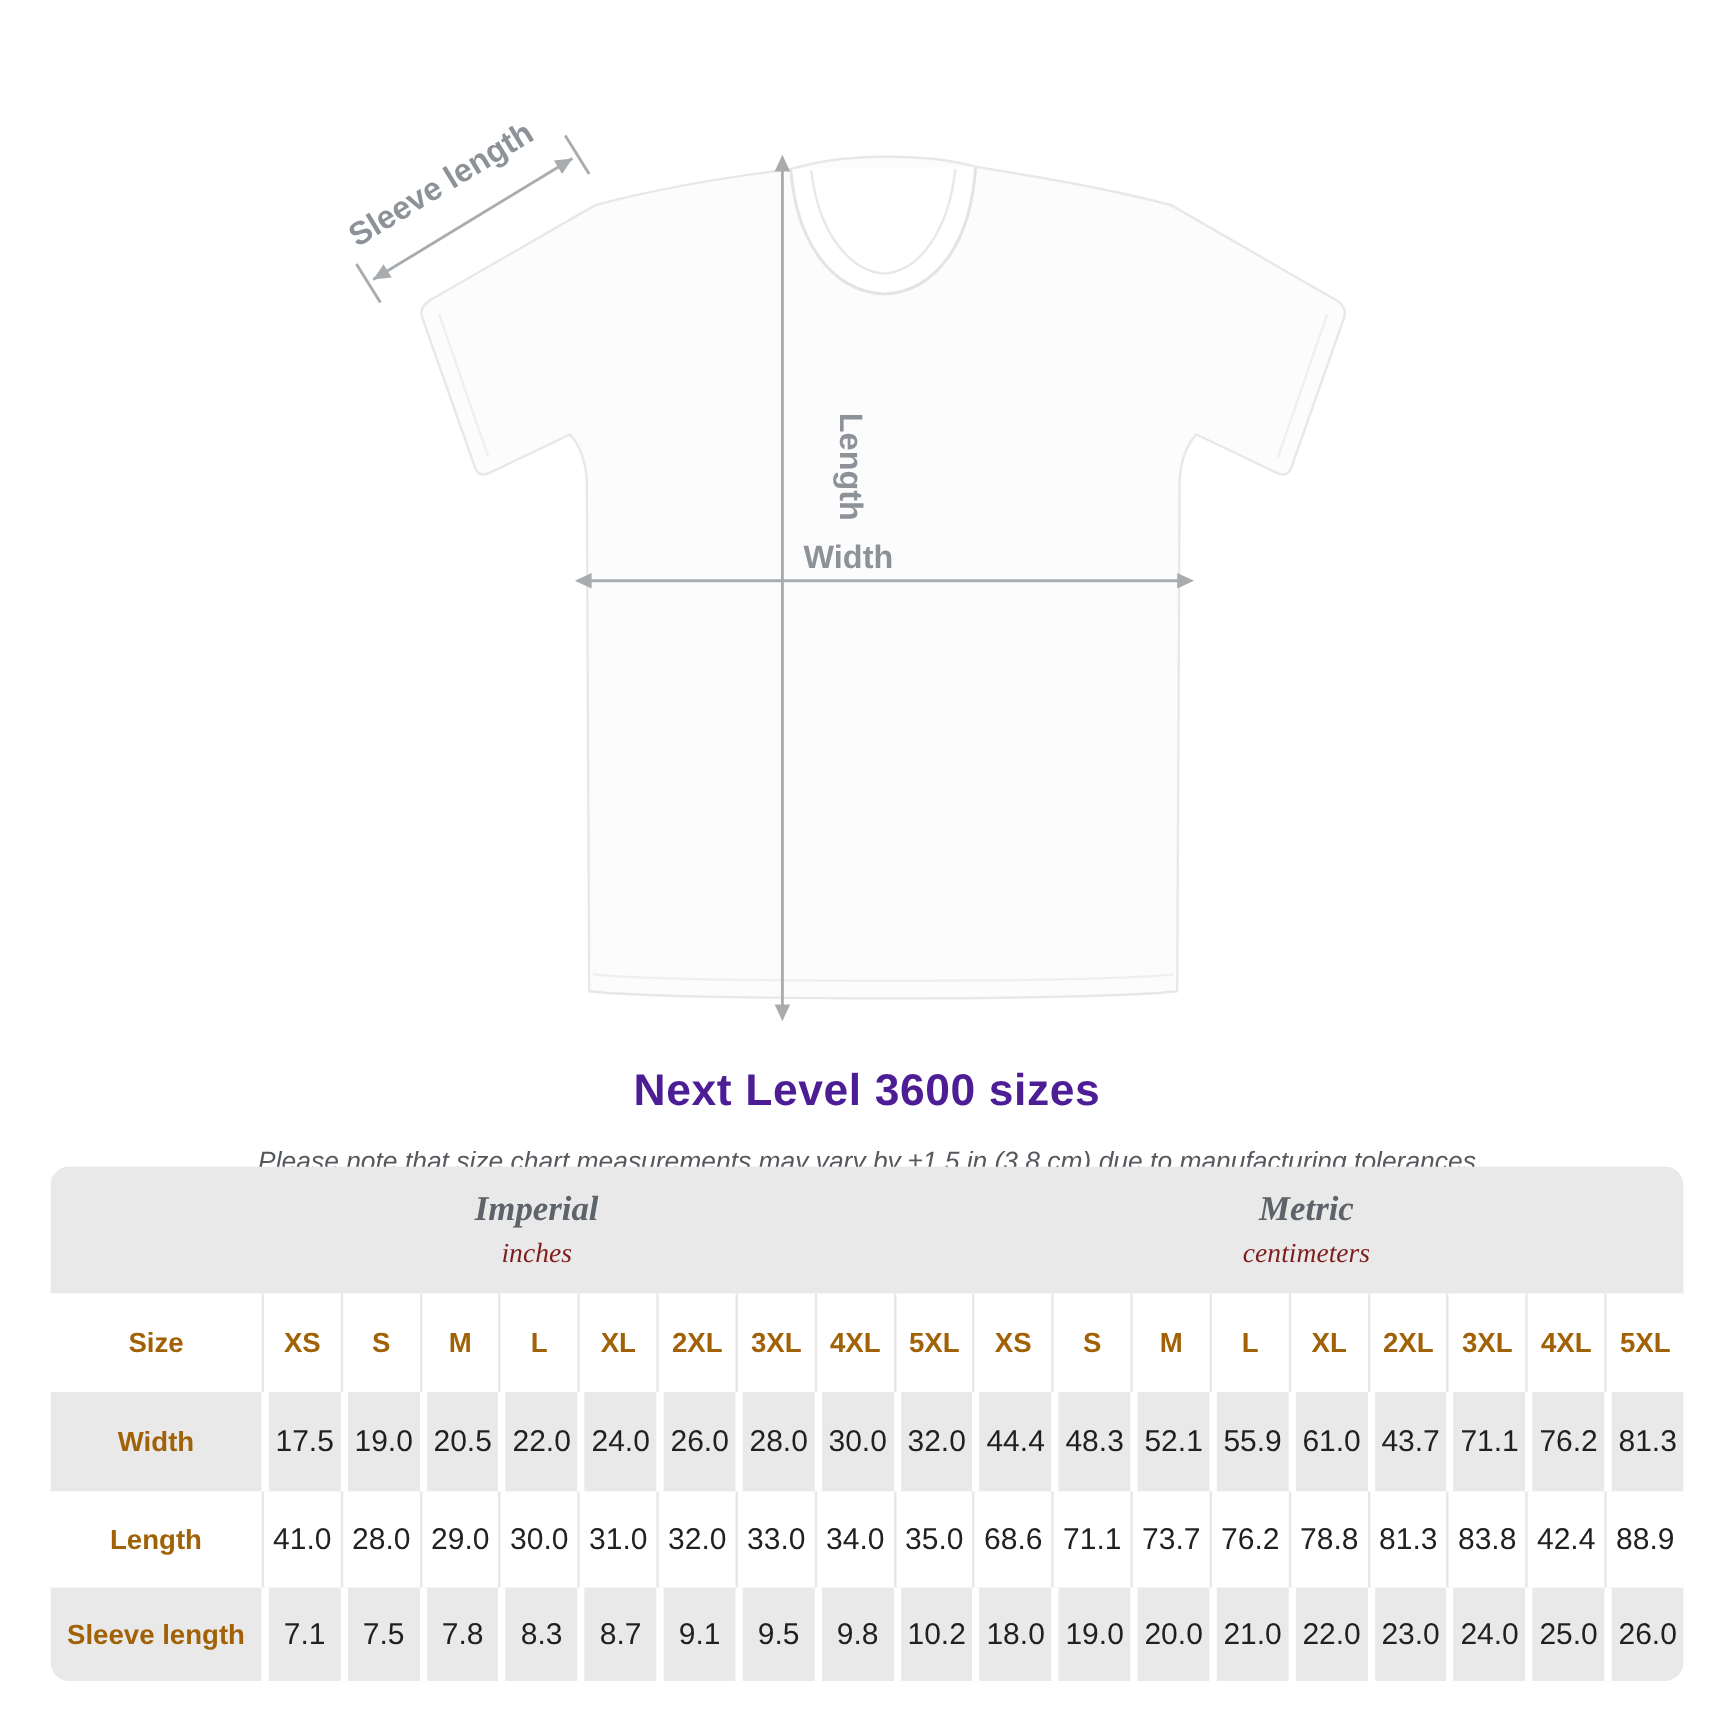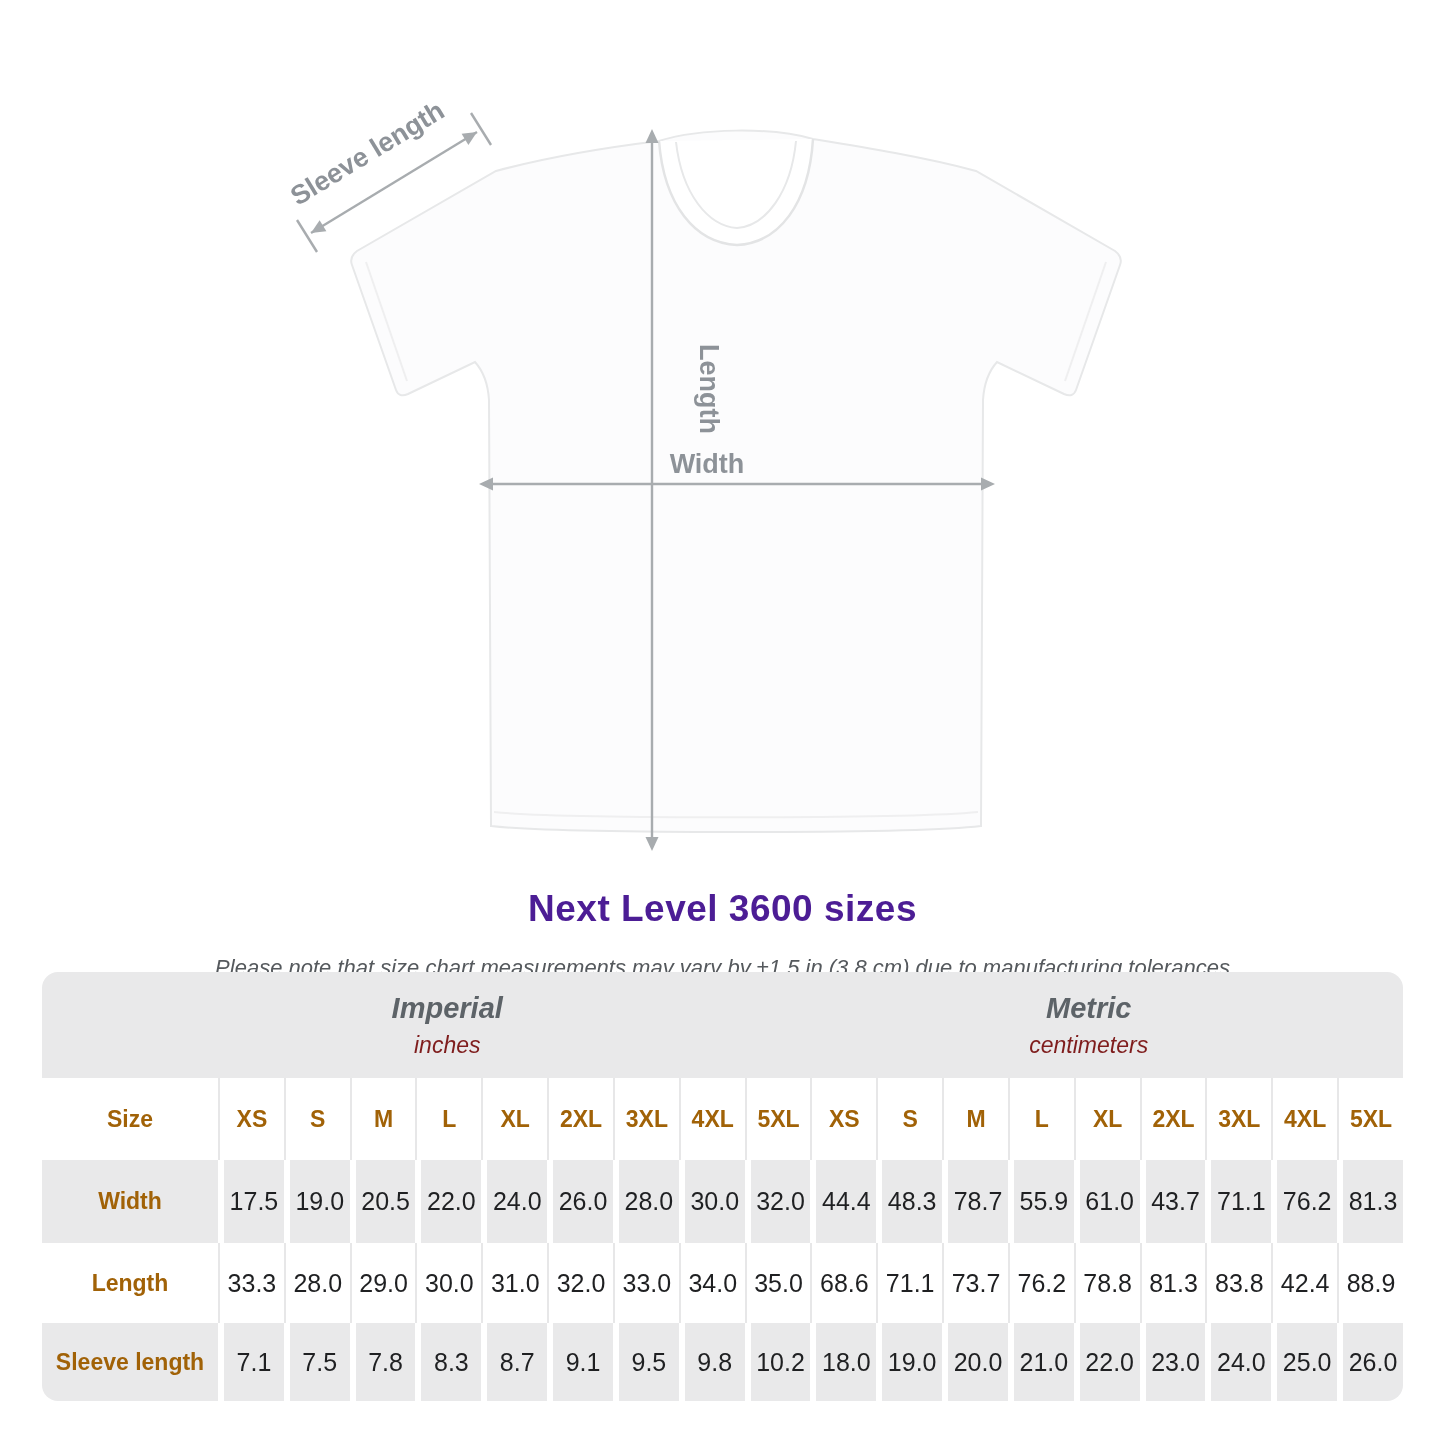--- a/index.html
+++ b/index.html
@@ -24,21 +24,21 @@
   
   .table-wrap {
     position:absolute; top:972px; left:42px; width:1361px;
     border-radius:16px; overflow:hidden;
   }
   table { width:100%; border-collapse:separate; border-spacing:0; table-layout:fixed; }
   th, td { padding:0; margin:0; text-align:center; vertical-align:middle;
            font-weight:normal; box-sizing:border-box; }
   col.c-label { width:176px; }
 
-  tr.band th { height:106px; background:#e9e9ea; }
+  tr.band th { height:106px; background:#e9e9ea;font-family:Liberation Serif, serif; }
   th.imp { padding-left:42px; }
   th.met { padding-right:36px; }
   .uname { font-size:29px; font-weight:bold; font-style:italic; color:#5d6368; }
   .usub  { font-size:23px; font-style:italic; color:#7f1d1d; margin-top:7px; }
 
   tr.hdr > * { height:82px; }
   tr.r0  > * { height:83px; }
   tr.r1  > * { height:80px; }
   tr.r2  > * { height:78px; }
 
@@ -159,32 +159,32 @@
         <td class="v">19.0</td>
         <td class="v">20.5</td>
         <td class="v">22.0</td>
         <td class="v">24.0</td>
         <td class="v">26.0</td>
         <td class="v">28.0</td>
         <td class="v">30.0</td>
         <td class="v">32.0</td>
         <td class="v">44.4</td>
         <td class="v">48.3</td>
-        <td class="v">78.7</td>
+        <td class="v">52.1</td>
         <td class="v">55.9</td>
         <td class="v">61.0</td>
         <td class="v">43.7</td>
         <td class="v">71.1</td>
         <td class="v">76.2</td>
         <td class="v">81.3</td>
       </tr>
 
       <tr class="wrow r1">
         <th class="lbl">Length</th>
-        <td class="v">33.3</td>
+        <td class="v">41.0</td>
         <td class="v">28.0</td>
         <td class="v">29.0</td>
         <td class="v">30.0</td>
         <td class="v">31.0</td>
         <td class="v">32.0</td>
         <td class="v">33.0</td>
         <td class="v">34.0</td>
         <td class="v">35.0</td>
         <td class="v">68.6</td>
         <td class="v">71.1</td>

